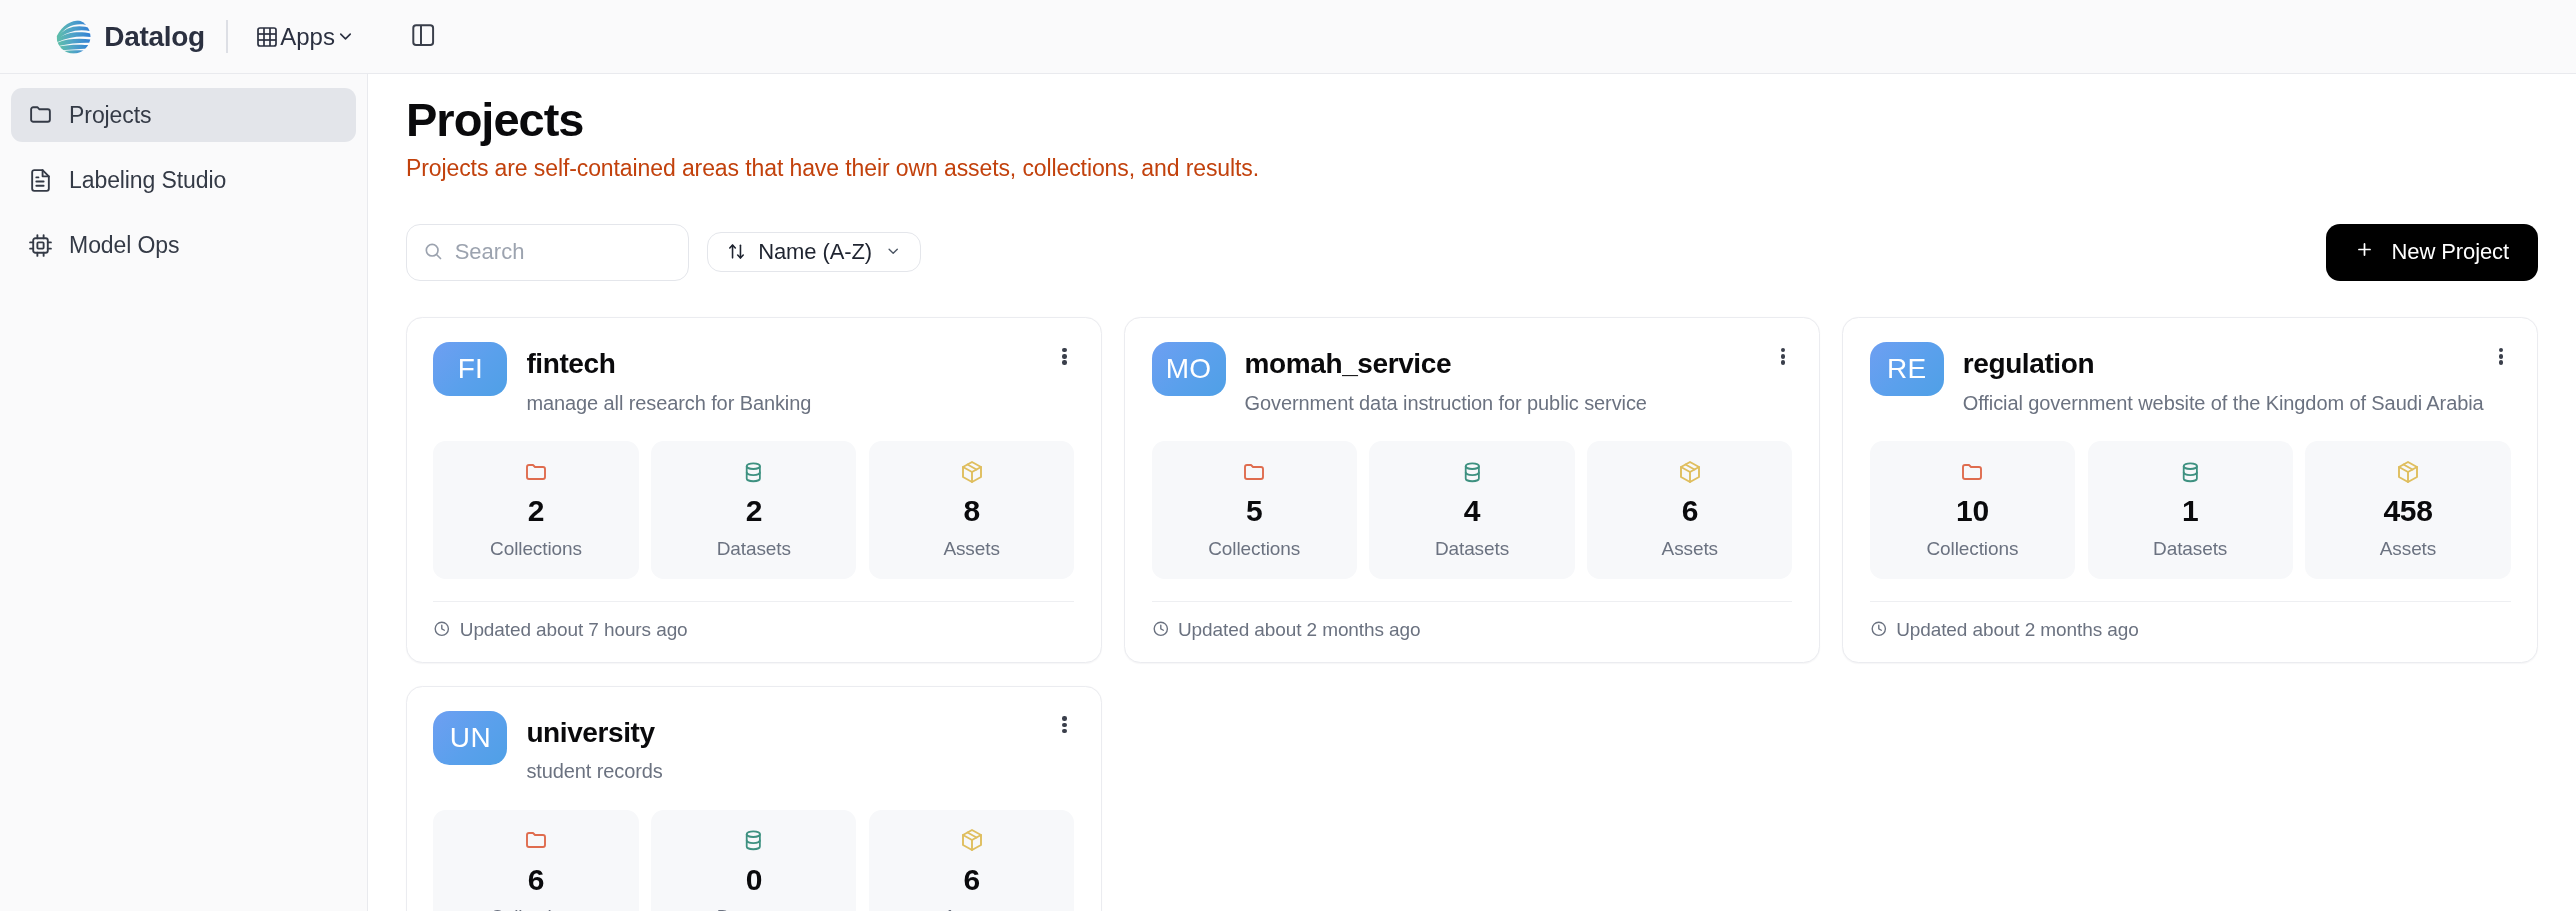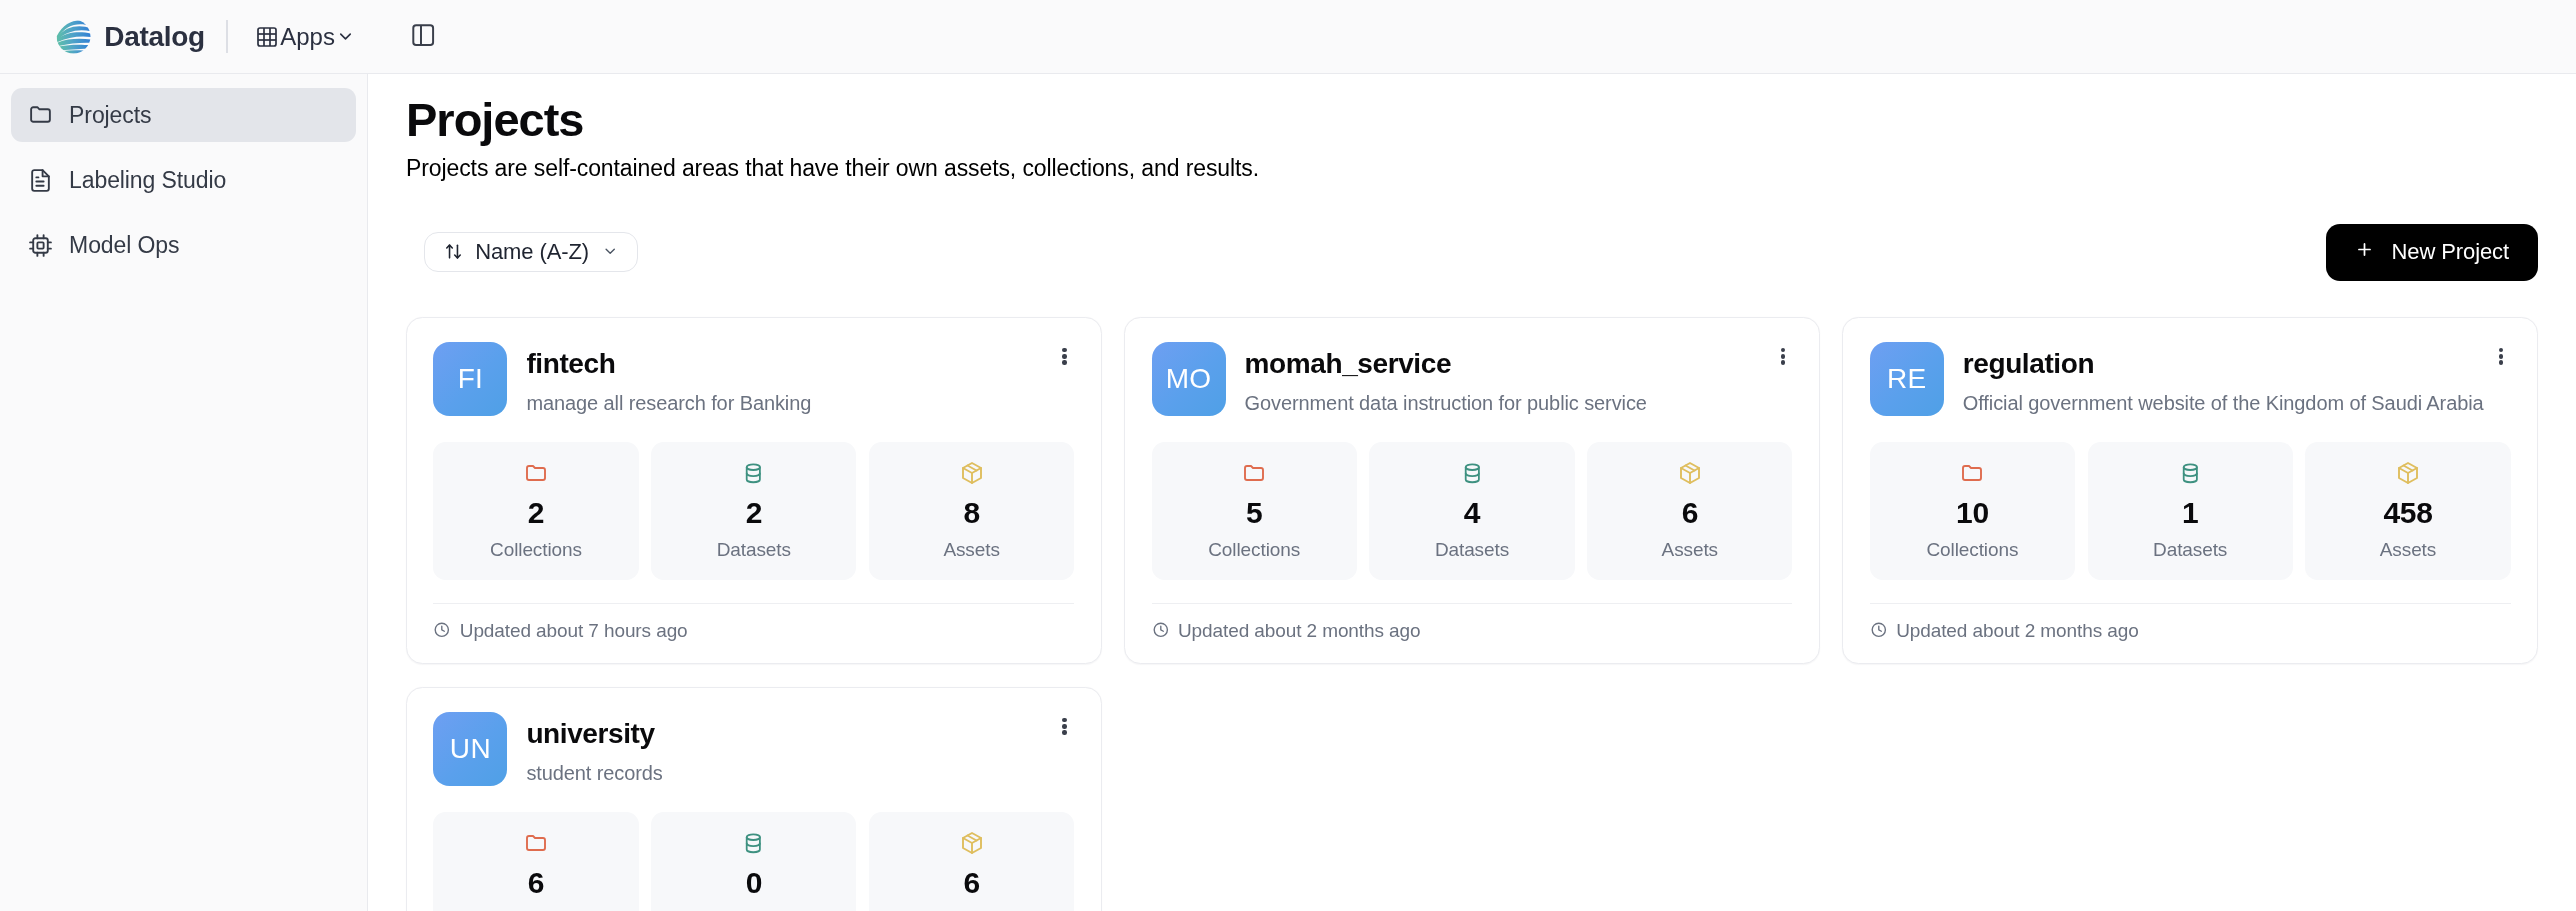--- a/index.html
+++ b/index.html
@@ -120,21 +120,21 @@
   .page-title {
     font-size: 47px;
     font-weight: 700;
     letter-spacing: -1px;
     color: #0A0A0C;
     line-height: 1.08;
   }
   .page-sub {
     margin-top: 8.8px;
     font-size: 23px;
-    color: #000000;
+    color: #c2410c;
     letter-spacing: -0.1px;
   }
 
   .toolbar {
     margin-top: 42px;
     display: flex;
     align-items: center;
   }
   .search-box {
     width: 283px;
@@ -204,21 +204,21 @@
     background: #fff;
     padding: 24px 26.4px 0 26.4px;
     position: relative;
     box-shadow: 0 0.6px 1.3px rgba(16,24,40,0.04);
   }
   .card-head {
     display: flex;
     gap: 19px;
   }
   .avatar {
-    width: 74px; height: 74px;
+    width: 74px; height: 54px;
     flex: 0 0 74px;
     border-radius: 16.4px;
     background: linear-gradient(135deg, #6E9FF2 0%, #5AA0EC 55%, #4FA0E6 100%);
     color: #fff;
     display: flex;
     align-items: center;
     justify-content: center;
     font-size: 28px;
     font-weight: 500;
     letter-spacing: 0.3px;
@@ -401,20 +401,29 @@
 
     </div>
 
     <div class="main">
 
       <div class="page-title">Projects</div>
       <div class="page-sub">Projects are self-contained areas that have their own assets, collections, and results.</div>
 
       <div class="toolbar">
 
+        <div class="search-box">
+          <span>
+            <svg width="20" height="20" viewBox="0 0 24 24" fill="none" stroke="#9CA3AF" stroke-width="2" stroke-linecap="round">
+              <circle cx="11" cy="11" r="7"></circle>
+                <line x1="16.5" y1="16.5" x2="21" y2="21"></line>
+            </svg>
+          </span>
+          <input type="text" placeholder="Search" style="">
+        </div>
 
         <div class="sort-box">
           <span>
             <svg width="19" height="19" viewBox="0 0 24 24" fill="none" stroke="#1F2430" stroke-width="2" stroke-linecap="round" stroke-linejoin="round">
               <path d="M7 20V4"></path>
                 <path d="M3.5 7.5 7 4l3.5 3.5"></path>
               <path d="M17 4v16"></path>
                 <path d="M13.5 16.5 17 20l3.5-3.5"></path>
             </svg>
           </span>

